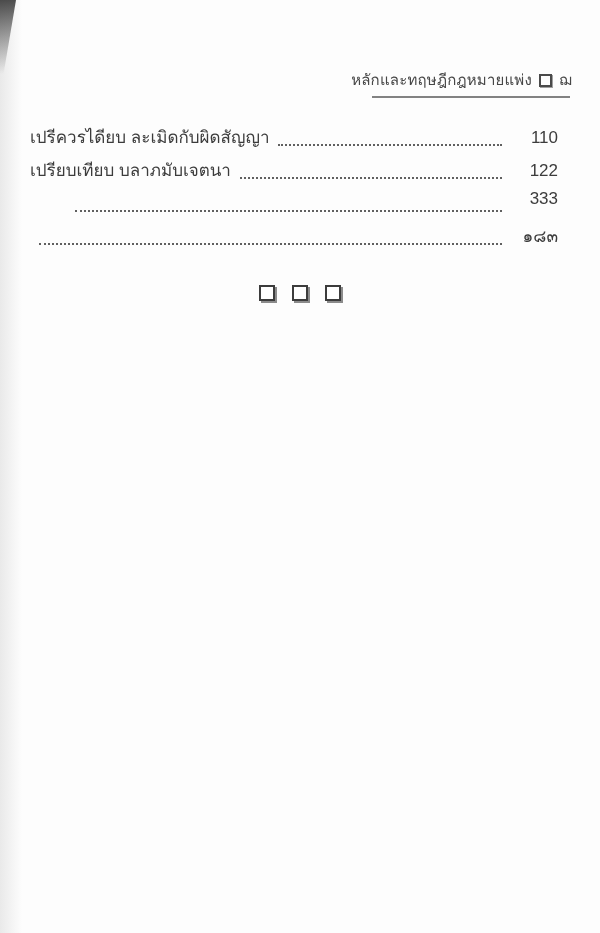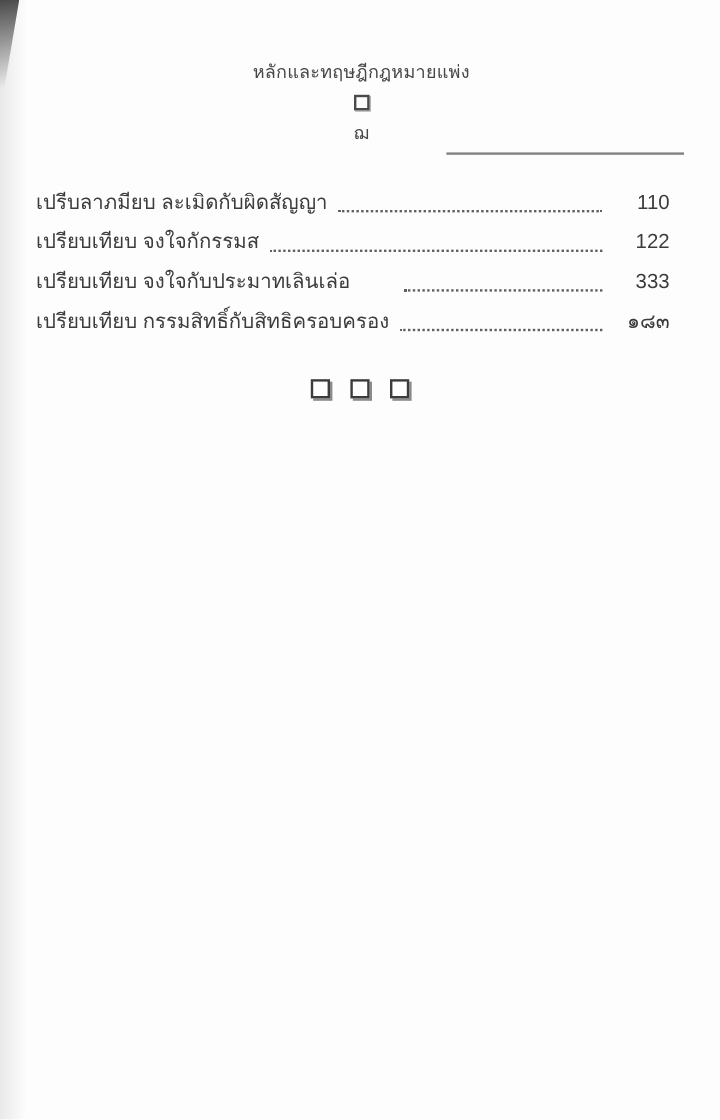--- a/index.html
+++ b/index.html
@@ -18,23 +18,23 @@
     pointer-events:none;
   }
   .corner-shadow {
     position:absolute; left:0; top:0; width:16px; height:74px;
     background:linear-gradient(to bottom, rgba(30,30,30,0.78), rgba(30,30,30,0));
     clip-path:polygon(0 0, 100% 0, 22% 100%, 0 100%);
     pointer-events:none;
   }
   
   .header {
-    margin:48px 28px 0 30px;
+    margin:68px 28px 0 30px;
     display:flex; justify-content:flex-end; align-items:center; gap:7px;
-    font-size:15px; color:#474747; letter-spacing:0.2px;flex-direction:column;
+    font-size:15px; color:#474747; letter-spacing:0.2px;
   }
   .sq-small {
     width:9px; height:9px; flex:0 0 auto;
     border:2px solid #4a4a4a; background:#fdfdfd;
     box-shadow:1px 1px 0 #a0a0a0;
   }
   .header-rule {
     height:2px; width:198px; background:#828282;
     margin:4px 30px 0 auto;
   }
@@ -69,36 +69,34 @@
 
 <div class="header">
   <span>หลักและทฤษฎีกฎหมายแพ่ง</span>
   <span class="sq-small"></span>
   <span>ฌ</span>
 </div>
 <div class="header-rule"></div>
 
 <div class="toc">
   <div class="toc-row">
-    <span class="toc-label">เปรีบลาภมียบ ละเมิดกับผิดสัญญา</span>
+    <span class="toc-label">เปรีควรไดียบ ละเมิดกับผิดสัญญา</span>
     <span class="leader"></span>
     <span class="page-num">110</span>
   </div>
   <div class="toc-row">
-    <span class="toc-label">เปรียบเทียบ จงใจกักรรมส</span>
+    <span class="toc-label">เปรียบเทียบ บลาภมับเจตนา</span>
     <span class="leader"></span>
     <span class="page-num">122</span>
   </div>
   <div class="toc-row">
-    <span class="toc-label">เปรียบเทียบ จงใจกับประมาทเลินเล่อ</span>
     <span class="leader"></span>
     <span class="page-num">333</span>
   </div>
   <div class="toc-row">
-    <span class="toc-label">เปรียบเทียบ กรรมสิทธิ์กับสิทธิครอบครอง</span>
     <span class="leader"></span>
     <span class="page-num">๑๘๓</span>
   </div>
 </div>
 
 <div class="end-marks">
   <span class="sq-big"></span>
   <span class="sq-big"></span>
   <span class="sq-big"></span>
 </div>

